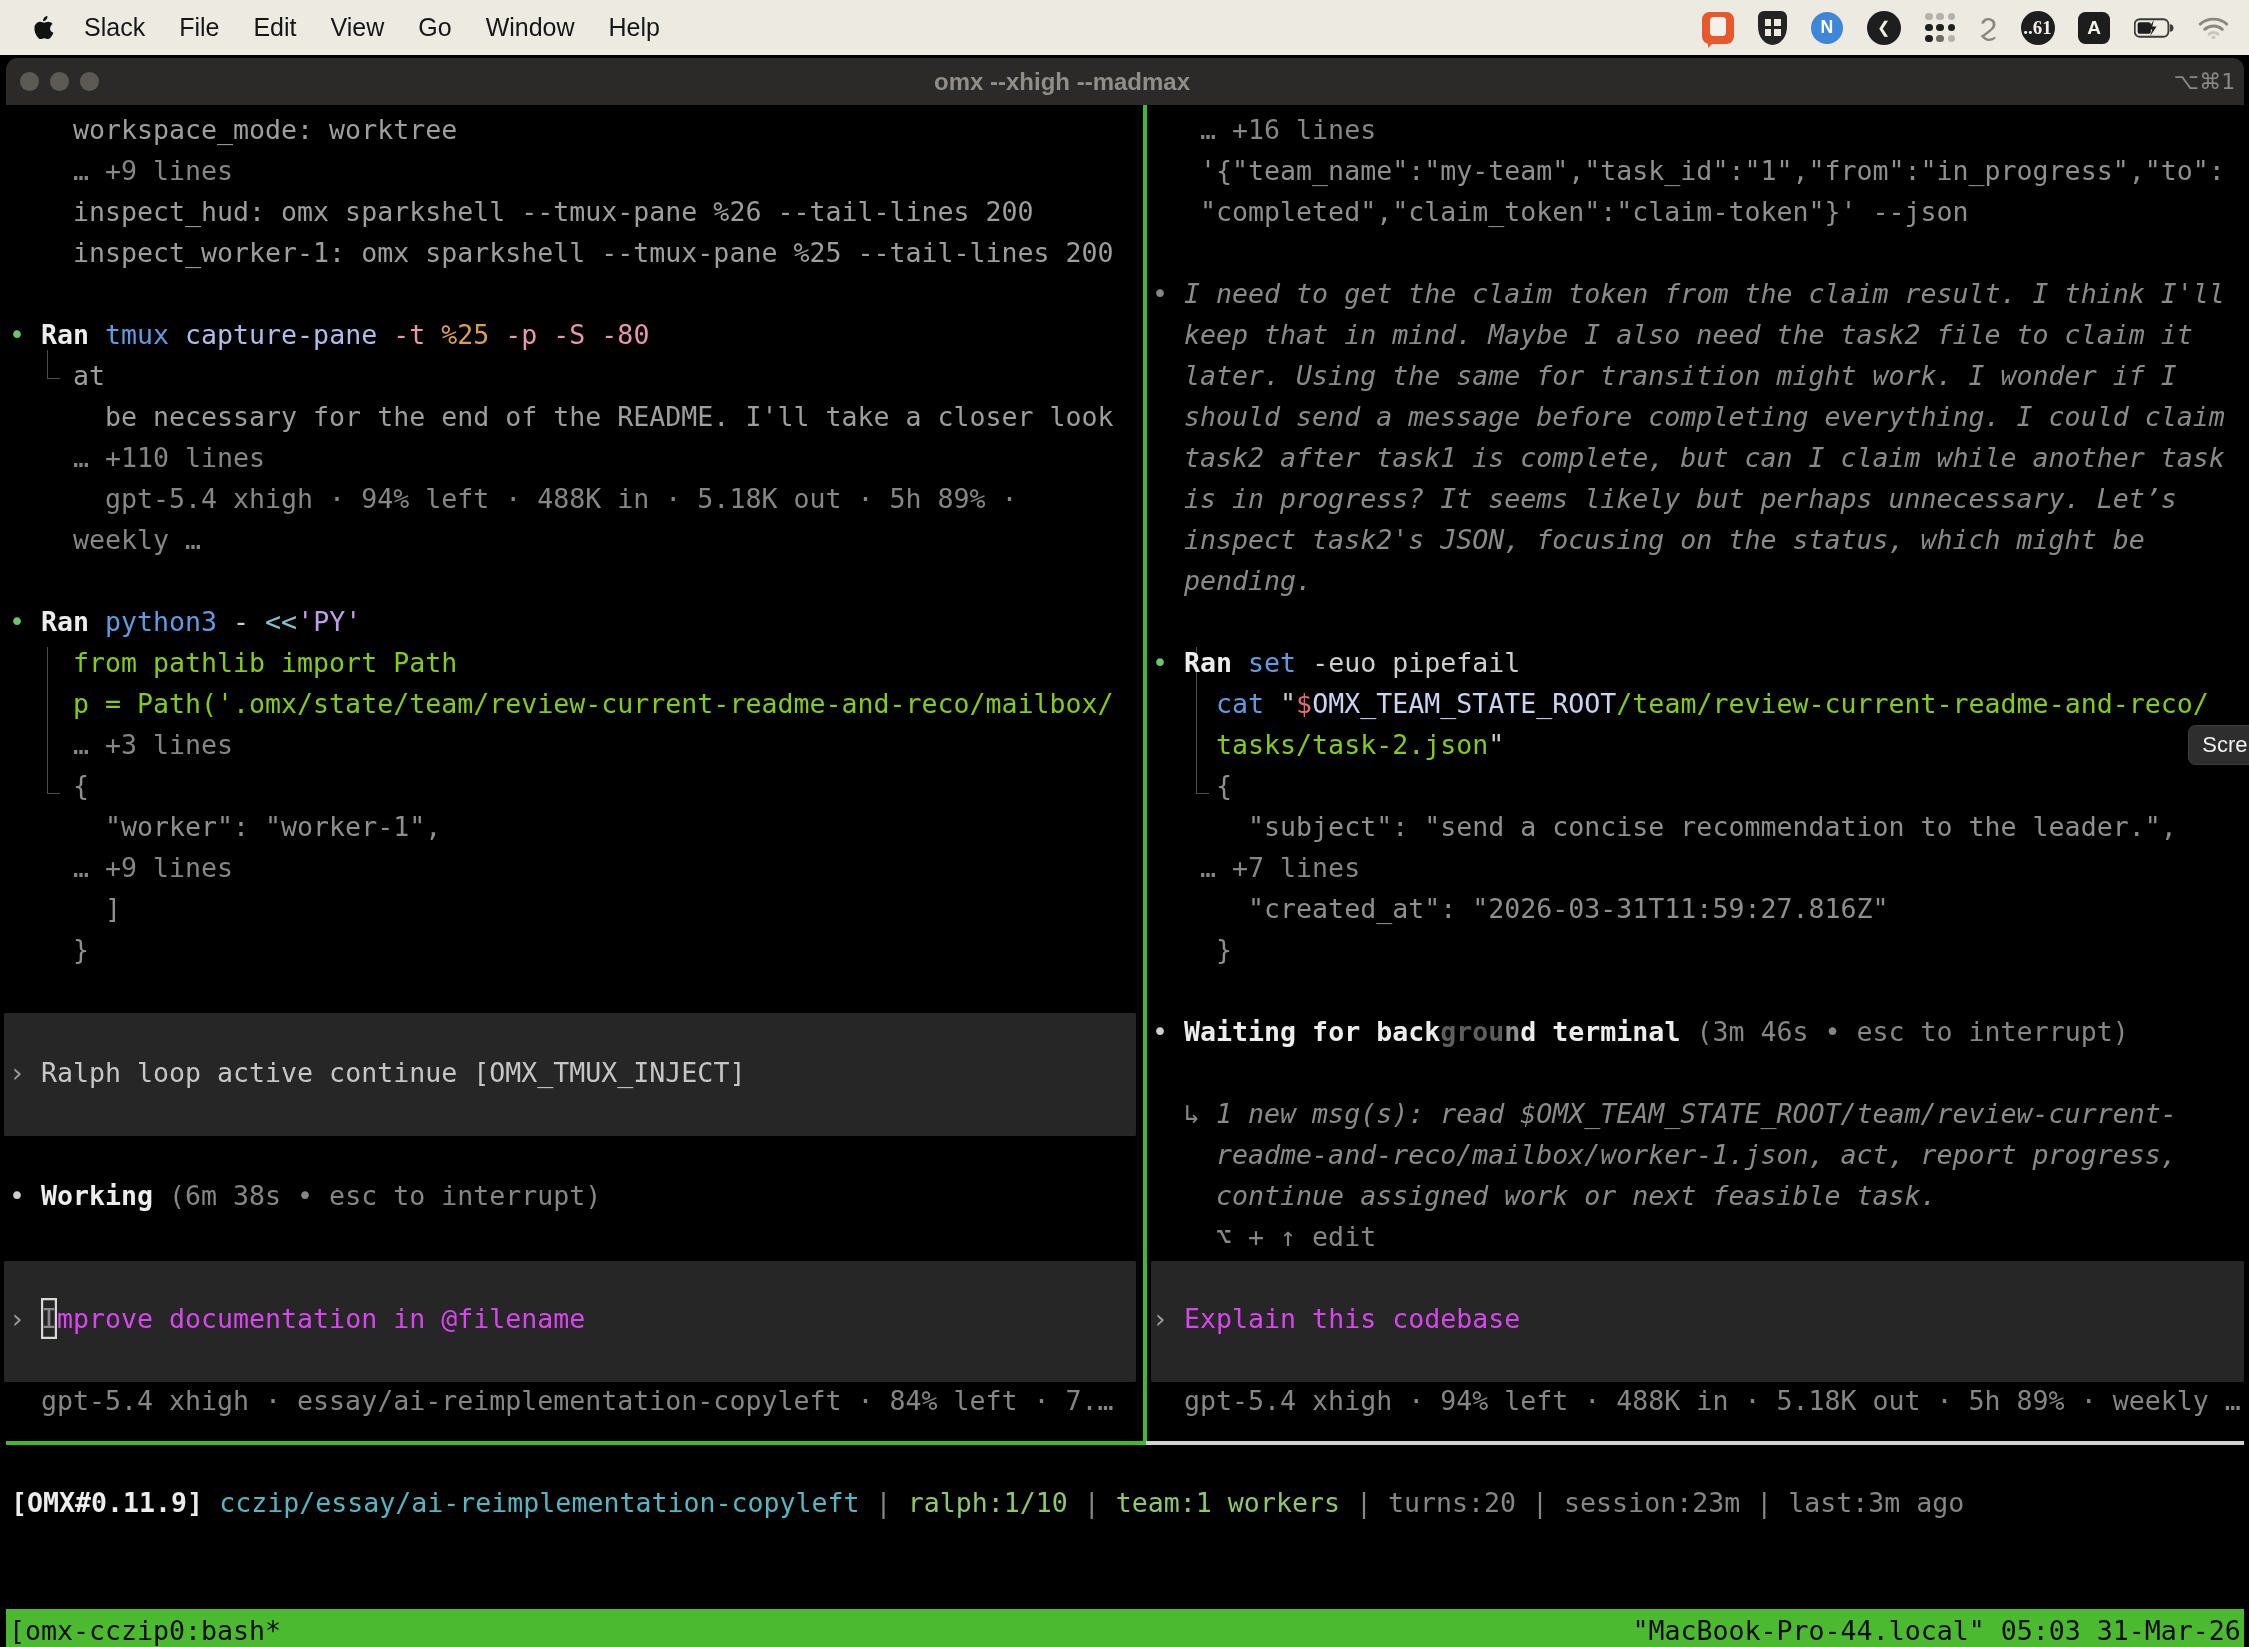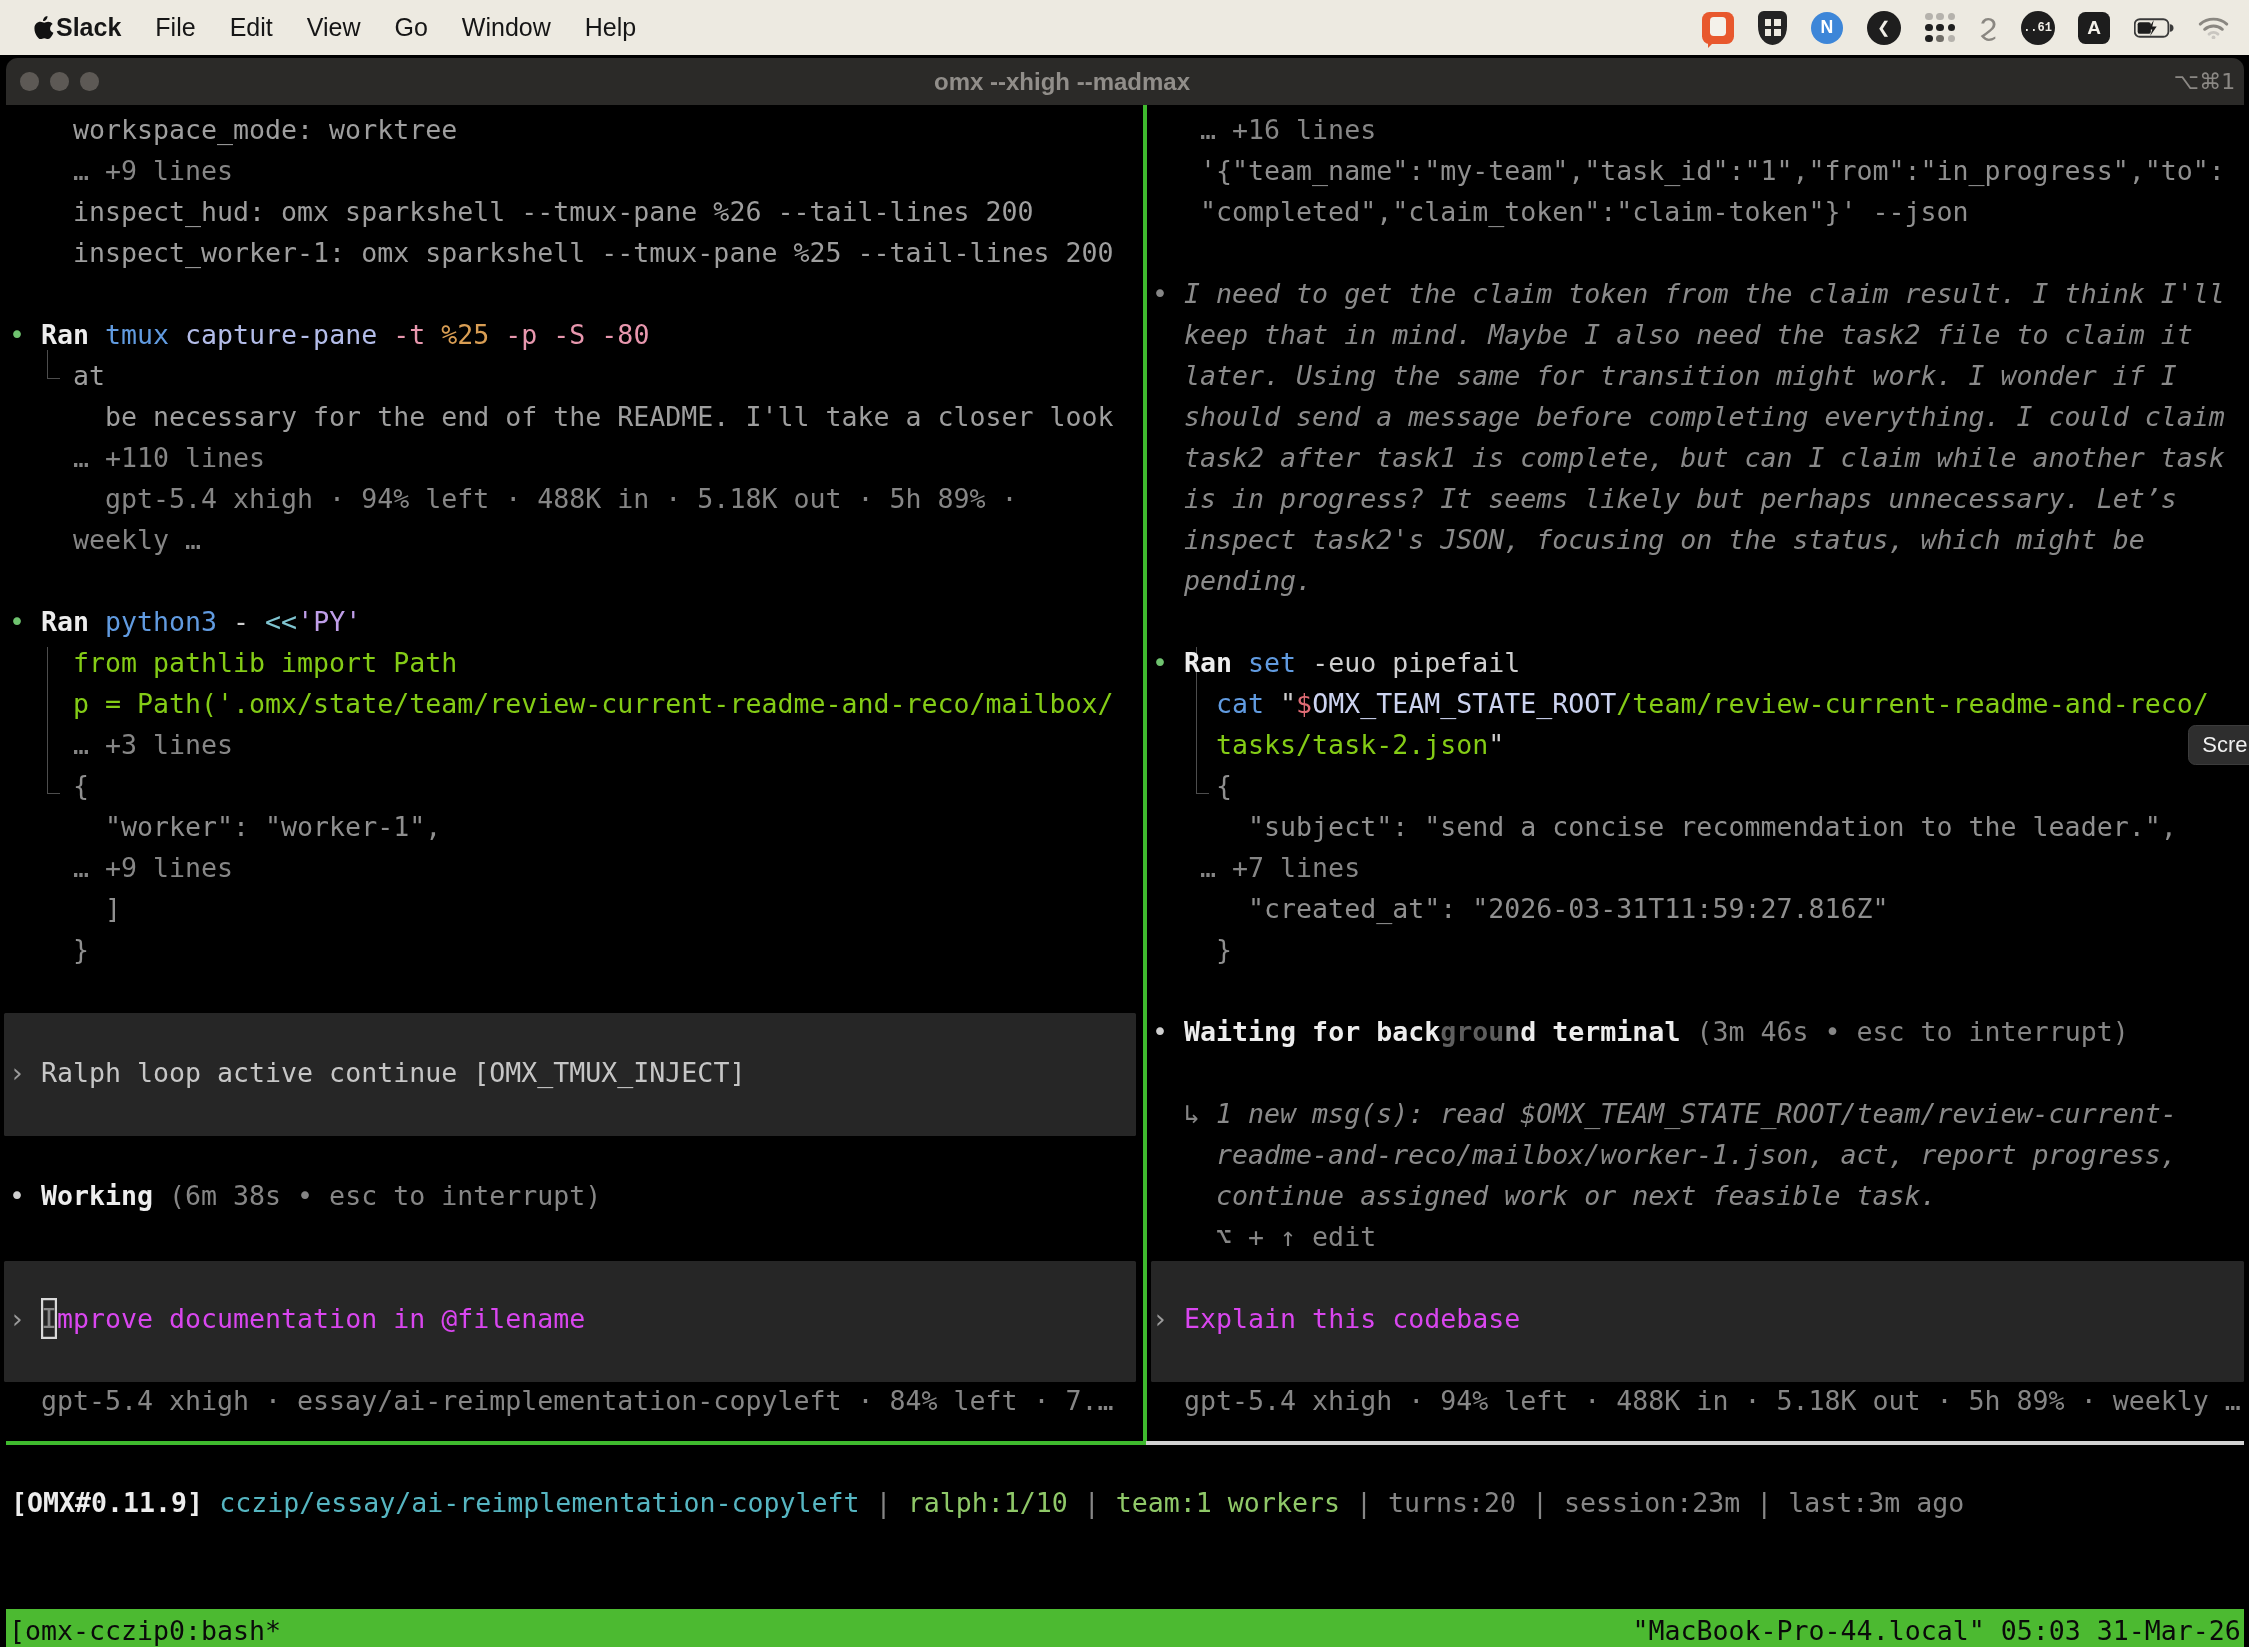--- a/index.html
+++ b/index.html
@@ -4,38 +4,38 @@
 <style>
   html,body{margin:0;padding:0;background:#000;}
   body{width:2250px;height:1648px;position:relative;overflow:hidden;
        font-family:"DejaVu Sans Mono",monospace;}
 
   
   .menubar{position:absolute;left:0;top:0;width:2250px;height:55px;background:#edeae1;
            display:flex;align-items:center;font-family:"Liberation Sans",sans-serif;
            color:#161616;font-size:25px;}
   .menubar .apple{margin-left:31px;width:25px;height:29.5px;display:flex;align-items:center;}
-  .menubar .appname{font-weight:bold;}
+  .menubar .appname{margin-left:28px;font-weight:normal;}
   .menu-items{display:flex;gap:34px;margin-left:34px;}
   .menu-item{cursor:default;}
   .statusicons{position:absolute;right:20.7px;top:0;height:55px;display:flex;gap:23.6px;align-items:center;}
   .sic{display:flex;align-items:center;justify-content:center;}
   .ic-chat{width:32px;height:32px;background:#e8582d;border-radius:7.4px;position:relative;}
   .ic-chat .inner{position:absolute;left:7.4px;top:5.9px;width:16px;height:19px;background:#f4f1ea;border-radius:3.7px;}
   .ic-chat .tail{position:absolute;left:5.9px;bottom:-4.4px;width:0;height:0;border-left:7.4px solid #e8582d;border-bottom:7.4px solid transparent;}
   .ic-shield{width:29.5px;height:34px;background:#242424;border-radius:5.9px 5.9px 50% 50%/5.9px 5.9px 55% 55%;
              display:grid;grid-template-columns:6.6px 6.6px;grid-gap:3px;align-content:center;justify-content:center;}
   .ic-shield i{width:6.6px;height:6.6px;background:#edeae1;}
   .ic-seal{width:32px;height:32px;background:#3d86d8;border-radius:50%;color:#fff;font-weight:bold;
            font-size:17.7px;display:flex;align-items:center;justify-content:center;font-family:"Liberation Sans",sans-serif;}
   .ic-dark{width:34px;height:34px;background:#1e1e1e;border-radius:50%;color:#f1efe8;display:flex;align-items:center;justify-content:center;}
   .ic-dots{width:32px;height:32px;display:grid;grid-template-columns:repeat(3,7.4px);grid-gap:3.7px;align-content:center;justify-content:center;}
   .ic-dots i{width:7.4px;height:7.4px;border-radius:50%;}
   .ic-kandji{color:#8a8781;font-size:25px;font-family:"DejaVu Sans",sans-serif;}
-  .ic-badge61{font-size:12px;font-weight:bold;font-family:Liberation Mono, monospace;}
+  .ic-badge61{font-size:19px;font-weight:bold;font-family:Liberation Serif, serif;}
   .ic-a{width:32px;height:32px;background:#1d1d1d;border-radius:7.4px;color:#f4f1ea;font-weight:bold;font-size:19px;
         display:flex;align-items:center;justify-content:center;font-family:"Liberation Sans",sans-serif;}
 
   
   .window-bg{position:absolute;left:5.9px;top:58px;width:2238px;height:1575px;background:#000;border-radius:11.8px;}
   .titlebar{position:absolute;left:5.9px;top:58px;width:2238px;height:47px;background:#2b2a28;
             border-radius:11.8px 11.8px 0 0;}
   .tl{position:absolute;top:72px;width:18.5px;height:18.5px;border-radius:50%;background:#5d5955;}
   .tl1{left:20px;} .tl2{left:50px;} .tl3{left:80px;}
   .win-title{position:absolute;left:0;top:68px;width:2124px;text-align:center;color:#918e8a;

